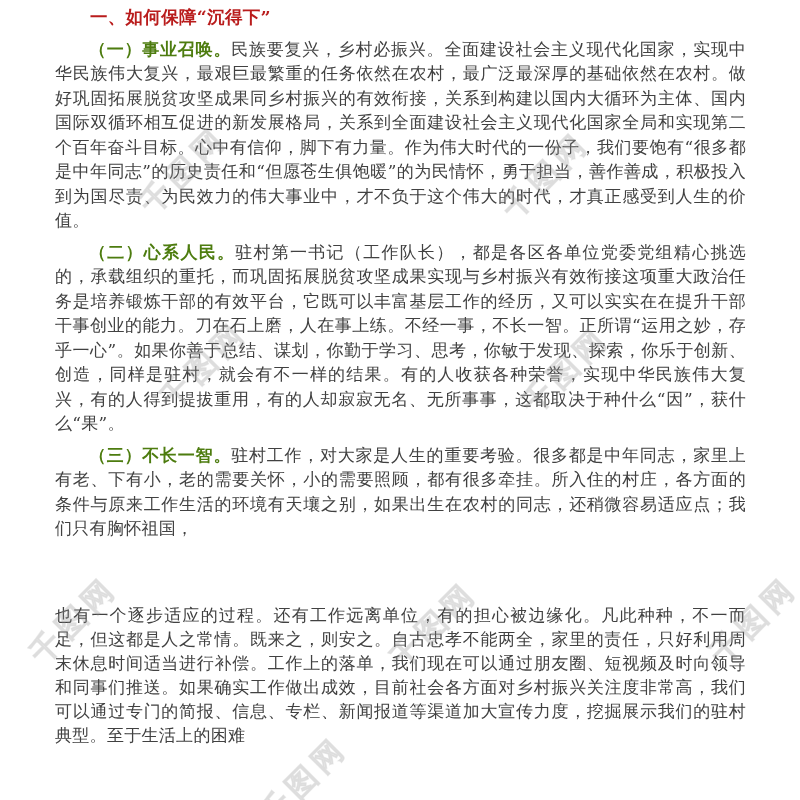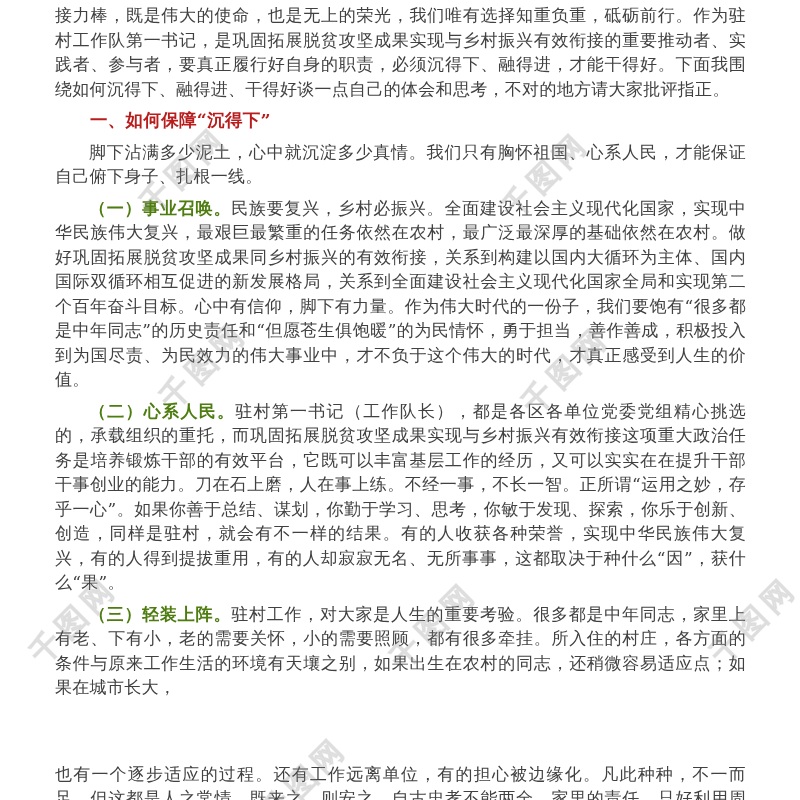--- a/index.html
+++ b/index.html
@@ -67,27 +67,25 @@
 
   <span class="wm" style="left:130px; top:150px;">千图网</span>
   <span class="wm" style="left:492px; top:155px;">千图网</span>
   <span class="wm" style="left:150px; top:345px;">千图网</span>
   <span class="wm" style="left:512px; top:350px;">千图网</span>
   <span class="wm" style="left:20px; top:600px;">千图网</span>
   <span class="wm" style="left:380px; top:605px;">千图网</span>
   <span class="wm" style="left:700px; top:600px;">千图网</span>
   <span class="wm" style="left:250px; top:760px;">千图网</span>
 
-  <p class="para continued"><span>接力棒，既是伟大的使命，也是无上的荣光，我们唯有选择知重负重，砥砺前行。作为驻村工作队第一书记，是巩固拓展脱贫攻坚成果实现与乡村振兴有效衔接的重要推动者、实践者、参与者，要真正履行好自身的职责，必须沉得下、融得进，才能干得好。下面我围绕如何沉得下、融得进、干得好谈一点自己的体会和思考，不对的地方请大家批评指正。</span></p>
 
   <p class="heading"><span>一、如何保障“沉得下”</span></p>
 
-  <p class="para indent"><span>脚下沾满多少泥土，心中就沉淀多少真情。我们只有胸怀祖国、心系人民，才能保证自己俯下身子、扎根一线。</span></p>
 
   <p class="para indent"><span class="lead">（一）事业召唤。</span><span>民族要复兴，乡村必振兴。全面建设社会主义现代化国家，实现中华民族伟大复兴，最艰巨最繁重的任务依然在农村，最广泛最深厚的基础依然在农村。做好巩固拓展脱贫攻坚成果同乡村振兴的有效衔接，关系到构建以国内大循环为主体、国内国际双循环相互促进的新发展格局，关系到全面建设社会主义现代化国家全局和实现第二个百年奋斗目标。心中有信仰，脚下有力量。作为伟大时代的一份子，我们要饱有“很多都是中年同志”的历史责任和“但愿苍生俱饱暖”的为民情怀，勇于担当，善作善成，积极投入到为国尽责、为民效力的伟大事业中，才不负于这个伟大的时代，才真正感受到人生的价值。</span></p>
 
   <p class="para indent"><span class="lead">（二）心系人民。</span><span>驻村第一书记（工作队长），都是各区各单位党委党组精心挑选的，承载组织的重托，而巩固拓展脱贫攻坚成果实现与乡村振兴有效衔接这项重大政治任务是培养锻炼干部的有效平台，它既可以丰富基层工作的经历，又可以实实在在提升干部干事创业的能力。刀在石上磨，人在事上练。不经一事，不长一智。正所谓“运用之妙，存乎一心”。如果你善于总结、谋划，你勤于学习、思考，你敏于发现、探索，你乐于创新、创造，同样是驻村，就会有不一样的结果。有的人收获各种荣誉，实现中华民族伟大复兴，有的人得到提拔重用，有的人却寂寂无名、无所事事，这都取决于种什么“因”，获什么“果”。</span></p>
 
-  <p class="para indent"><span class="lead">（三）轻装上阵。</span><span>驻村工作，对大家是人生的重要考验。很多都是中年同志，家里上有老、下有小，老的需要关怀，小的需要照顾，都有很多牵挂。所入住的村庄，各方面的条件与原来工作生活的环境有天壤之别，如果出生在农村的同志，还稍微容易适应点；如果在城市长大，</span></p>
+  <p class="para indent"><span class="lead">（三）不长一智。</span><span>驻村工作，对大家是人生的重要考验。很多都是中年同志，家里上有老、下有小，老的需要关怀，小的需要照顾，都有很多牵挂。所入住的村庄，各方面的条件与原来工作生活的环境有天壤之别，如果出生在农村的同志，还稍微容易适应点；我们只有胸怀祖国，</span></p>
 
   <p class="para continued page2"><span>也有一个逐步适应的过程。还有工作远离单位，有的担心被边缘化。凡此种种，不一而足，但这都是人之常情。既来之，则安之。自古忠孝不能两全，家里的责任，只好利用周末休息时间适当进行补偿。工作上的落单，我们现在可以通过朋友圈、短视频及时向领导和同事们推送。如果确实工作做出成效，目前社会各方面对乡村振兴关注度非常高，我们可以通过专门的简报、信息、专栏、新闻报道等渠道加大宣传力度，挖掘展示我们的驻村典型。至于生活上的困难</span></p>
 
 </div>
 
 </body></html>

